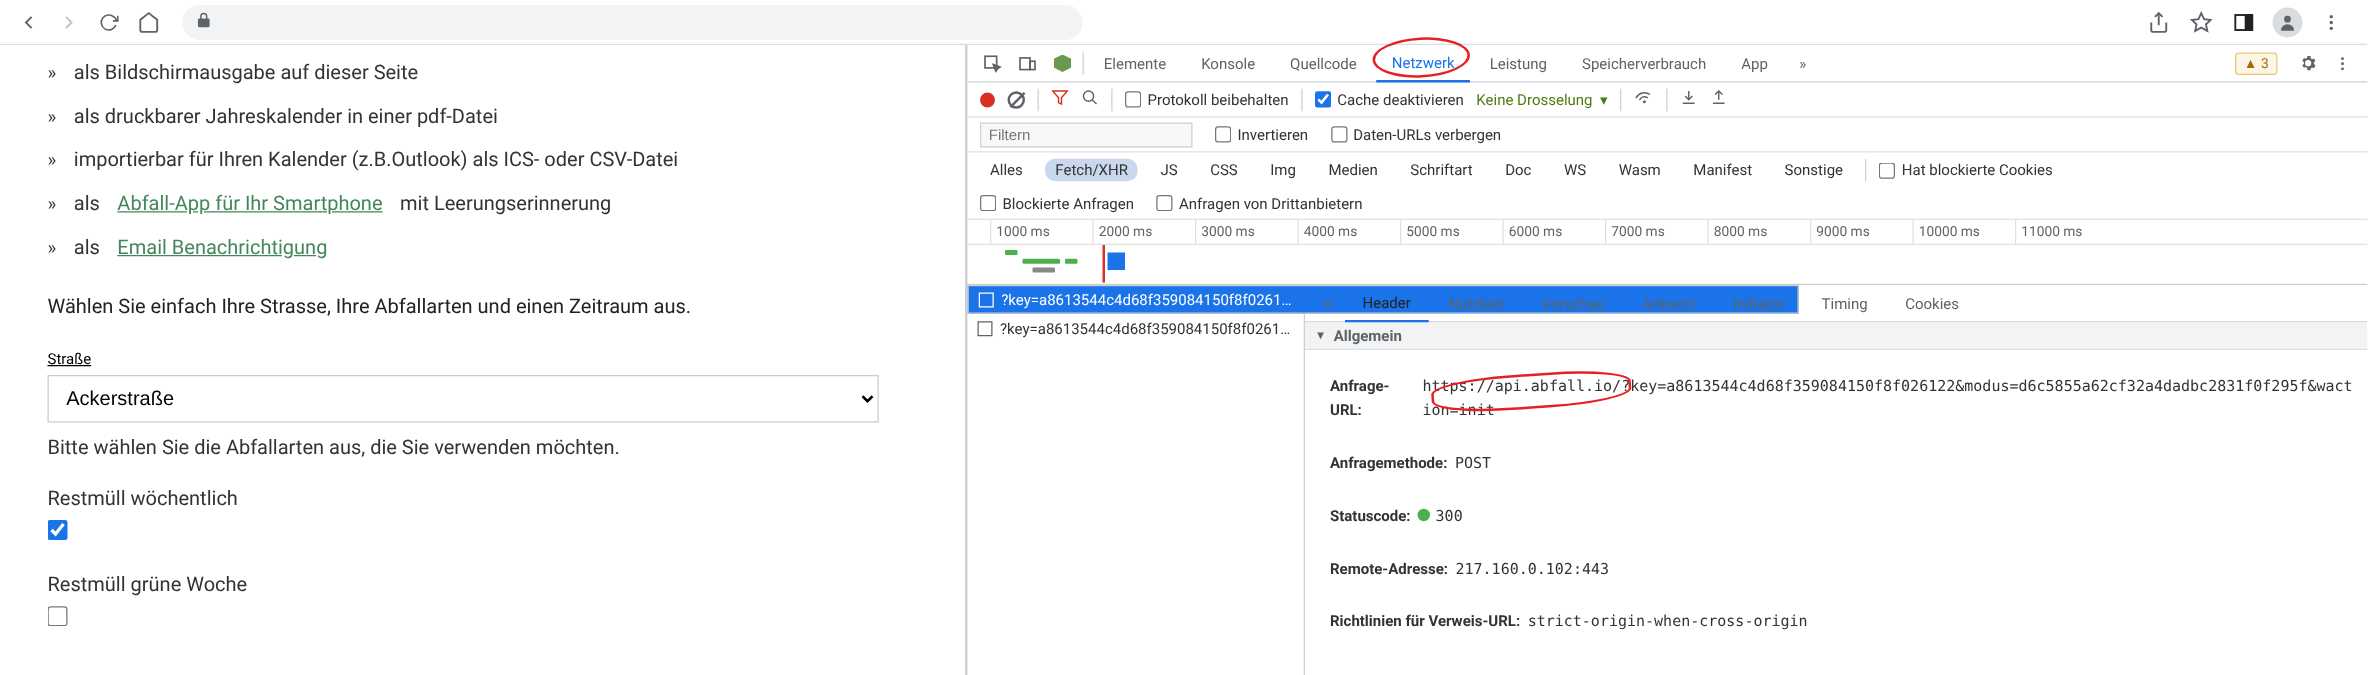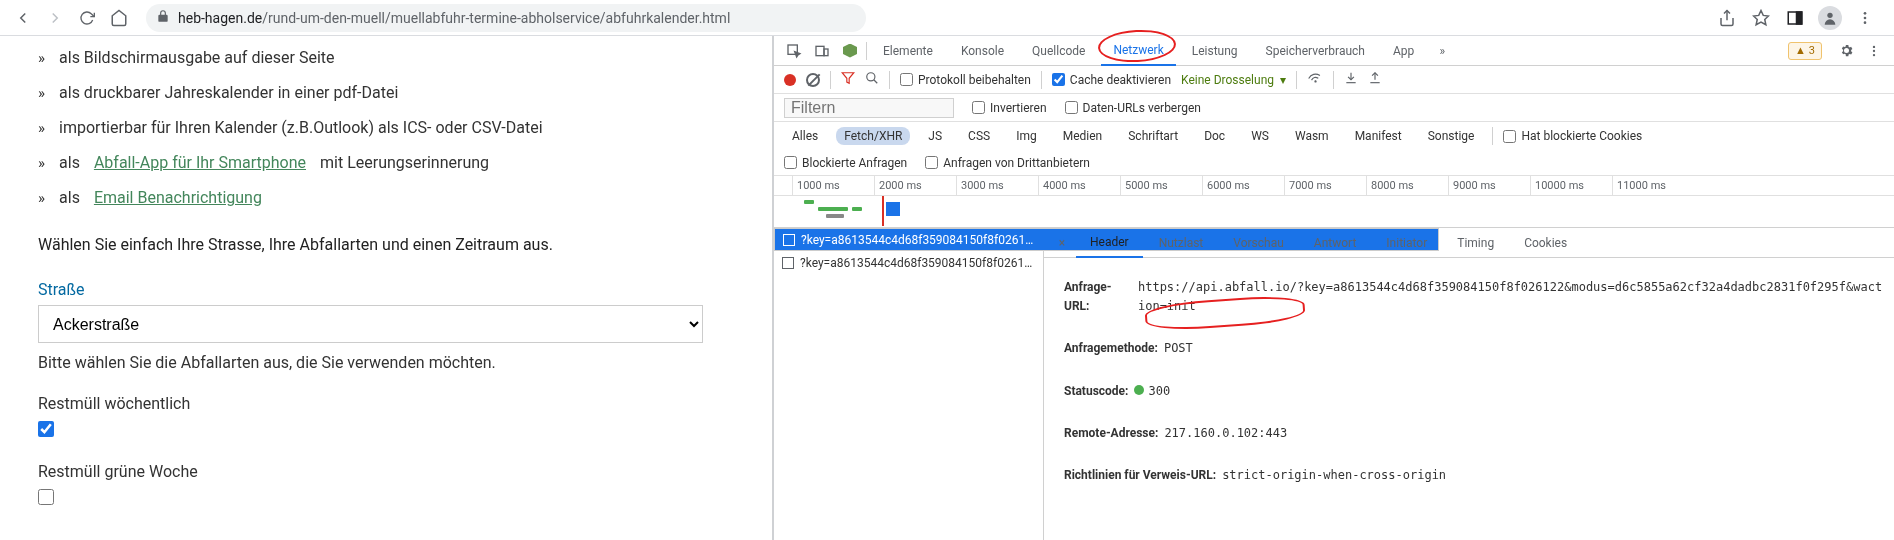--- a/index.html
+++ b/index.html
@@ -20,21 +20,21 @@
   
   .split { display: flex; height: calc(100% - 36px); }
   .left { width: 772px; padding: 4px 0 0 38px; overflow: hidden; }
   .right { flex: 1; border-left: 2px solid #cfd1d4; background: #fff; display: flex; flex-direction: column; }
   
   
   .bul { display: flex; align-items: center; gap: 14px; padding: 8px 0; font-size: 16px; color: #333; }
   .bul::before { content: "»"; color: #333; font-size: 15px; }
   .bul a, .link { color: #43865b; }
   .lead { font-size: 16px; margin: 20px 0 26px; color:#222; }
-  .flabel { font-size: 16px; color: #0369a1; margin-bottom: 6px; }
+  .flabel { font-size: 12px; color: #000000; margin-bottom: 6px; text-decoration: underline; }
   .sel { width: 665px; height: 38px; border: 1px solid #ccc; font-size: 16px; padding: 0 10px; background: #fff; }
   .hint { font-size: 16px; margin-top: 10px; color: #333; }
   .check-label { font-size: 16px; margin-top: 22px; color:#333; }
   .chk { margin-top: 8px; width: 16px; height: 16px; accent-color: #1a73e8; }
   
   
   .dt-tabs { display: flex; align-items: center; height: 30px; border-bottom: 1px solid #d0d0d0; padding: 0 8px; gap: 4px; font-size: 12px; color: #5f6368; }
   .dt-ib { width: 24px; height: 24px; display:flex;align-items:center;justify-content:center; }
   .dt-tab { padding: 0 12px; height: 30px; display:flex;align-items:center; cursor:pointer; color:#5f6368; }
   .dt-tab.active { color: #1a73e8; border-bottom: 2px solid #1a73e8; }
@@ -48,21 +48,21 @@
   .no-sign { width:14px;height:14px;border:2px solid #5f6368;border-radius:50%;position:relative; }
   .no-sign::after { content:"";position:absolute;left:-2px;top:4px;width:16px;height:2px;background:#5f6368;transform:rotate(-45deg); }
   .funnel { color:#d93025; }
   .divider-v { width:1px;height:18px;background:#d0d0d0; }
   .chklbl { display:flex;align-items:center;gap:5px; }
   .chklbl input { width:13px;height:13px; accent-color:#1a73e8; }
   .dt-select { font-size:12px;color:#4d7c0f; }
   .sig { display:inline-block;transform:rotate(-15deg); }
   
   .dt-filter { height: 28px; display:flex;align-items:center;padding:0 10px;gap:18px;border-bottom:1px solid #e0e0e0;font-size:12px;color:#333; }
-  .filter-input { width:170px;height:20px;border:1px solid #d0d0d0;background:#f8f8f8;font-size:16px;padding:0 6px;color:#777; }
+  .filter-input { width:170px;height:20px;border:1px solid #d0d0d0;background:#f8f8f8;font-size:12px;padding:0 6px;color:#777; }
   
   .dt-types { height: 28px; display:flex;align-items:center;padding:0 10px;gap:10px;font-size:12px;color:#333; }
   .type-pill { padding:2px 8px;border-radius:8px; }
   .type-pill.active { background:#c9d8ee; }
   
   .dt-types2 { height: 26px; display:flex;align-items:center;padding:0 10px;gap:18px;font-size:12px;color:#333;border-bottom:1px solid #e0e0e0; }
   
   
   .timeline { height: 52px; border-bottom: 1px solid #d0d0d0; position: relative; font-size: 11px; color:#5f6368; }
   .tl-ruler { display:flex; height:20px; border-bottom:1px solid #e0e0e0; }
@@ -116,21 +116,20 @@
     </div>
   <div class="nav-btn">
       <svg width="18" height="18" viewBox="0 0 24 24" fill="none" stroke="#5f6368" stroke-width="2">
         <path d="M3 9l9-7 9 7v11a2 2 0 0 1-2 2H5a2 2 0 0 1-2-2z"></path>
       </svg>
     </div>
   <div class="addr-bar">
     <span class="lock-icon"><svg width="14" height="14" viewBox="0 0 24 24" fill="#5f6368">
           <path d="M12 2a5 5 0 0 0-5 5v3H6a2 2 0 0 0-2 2v8a2 2 0 0 0 2 2h12a2 2 0 0 0 2-2v-8a2 2 0 0 0-2-2h-1V7a5 5 0 0 0-5-5zm-3 5a3 3 0 1 1 6 0v3H9V7z"></path>
         </svg></span>
-    <span class="url-text"><span class="url-host">heb-hagen.de</span><span>/rund-um-den-muell/muellabfuhr-termine-abholservice/abfuhrkalender.html</span></span>
   </div>
   <div class="spacer"></div>
   <div class="tool-icons">
     <div class="tool-icon">
         <svg width="18" height="18" viewBox="0 0 24 24" fill="none" stroke="#5f6368" stroke-width="2">
           <path d="M4 12v8a2 2 0 0 0 2 2h12a2 2 0 0 0 2-2v-8"></path>
           <polyline points="16 6 12 2 8 6"></polyline>
           <line x1="12" y1="2" x2="12" y2="15"></line>
         </svg>
       </div>
@@ -373,20 +372,23 @@
         <div class="det-tabs">
           <div class="det-close">×</div>
           <div class="det-tab active">Header</div>
           <div class="det-tab">Nutzlast</div>
           <div class="det-tab">Vorschau</div>
           <div class="det-tab">Antwort</div>
           <div class="det-tab">Initiator</div>
           <div class="det-tab">Timing</div>
           <div class="det-tab">Cookies</div>
         </div>
+        <div class="sect-head">
+            <span>Allgemein</span>
+          </div>
         <div class="kv">
             <b>Anfrage-URL:</b> 
             <span class="mono" style="word-break:break-all;">https://api.abfall.io/?key=a8613544c4d68f359084150f8f026122&amp;modus=d6c5855a62cf32a4dadbc2831f0f295f&amp;waction=init</span>
           </div>
         <div class="kv">
             <b>Anfragemethode:</b> 
             <span class="mono">POST</span>
           </div>
         <div class="kv">
             <b>Statuscode:</b> 

